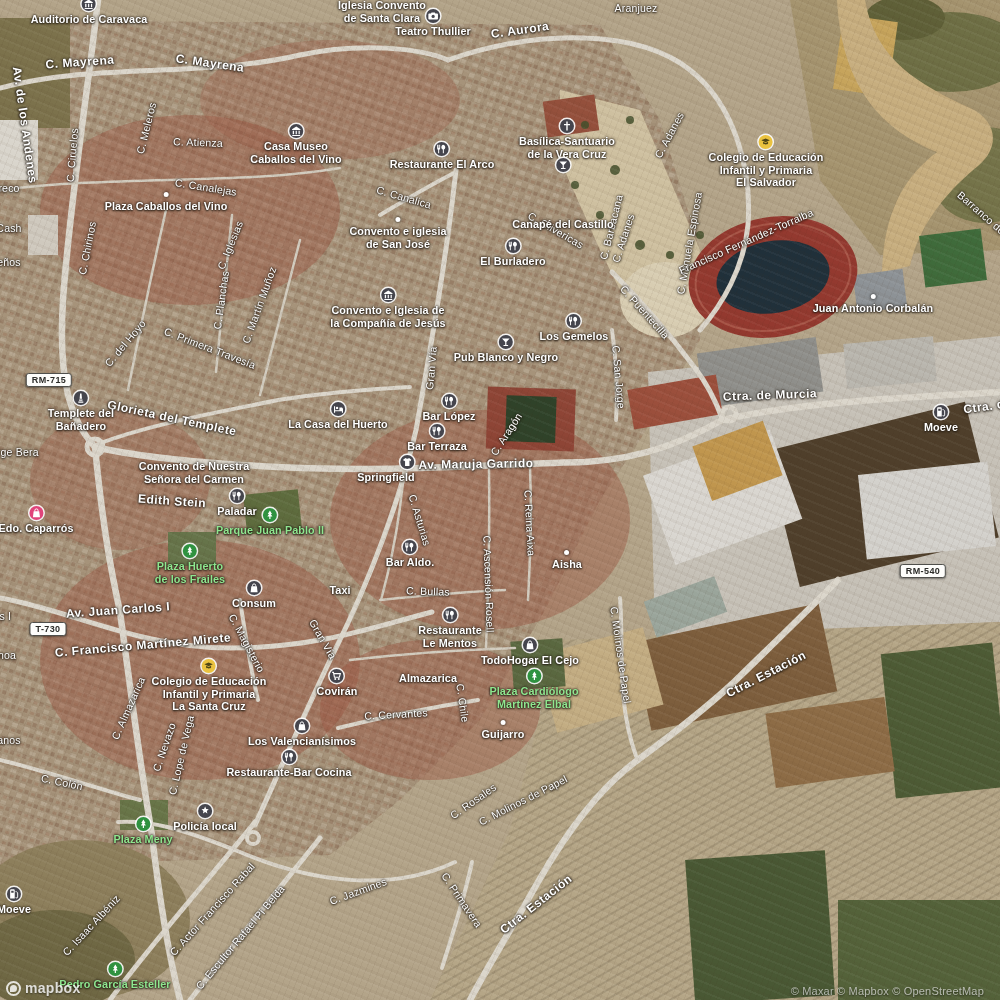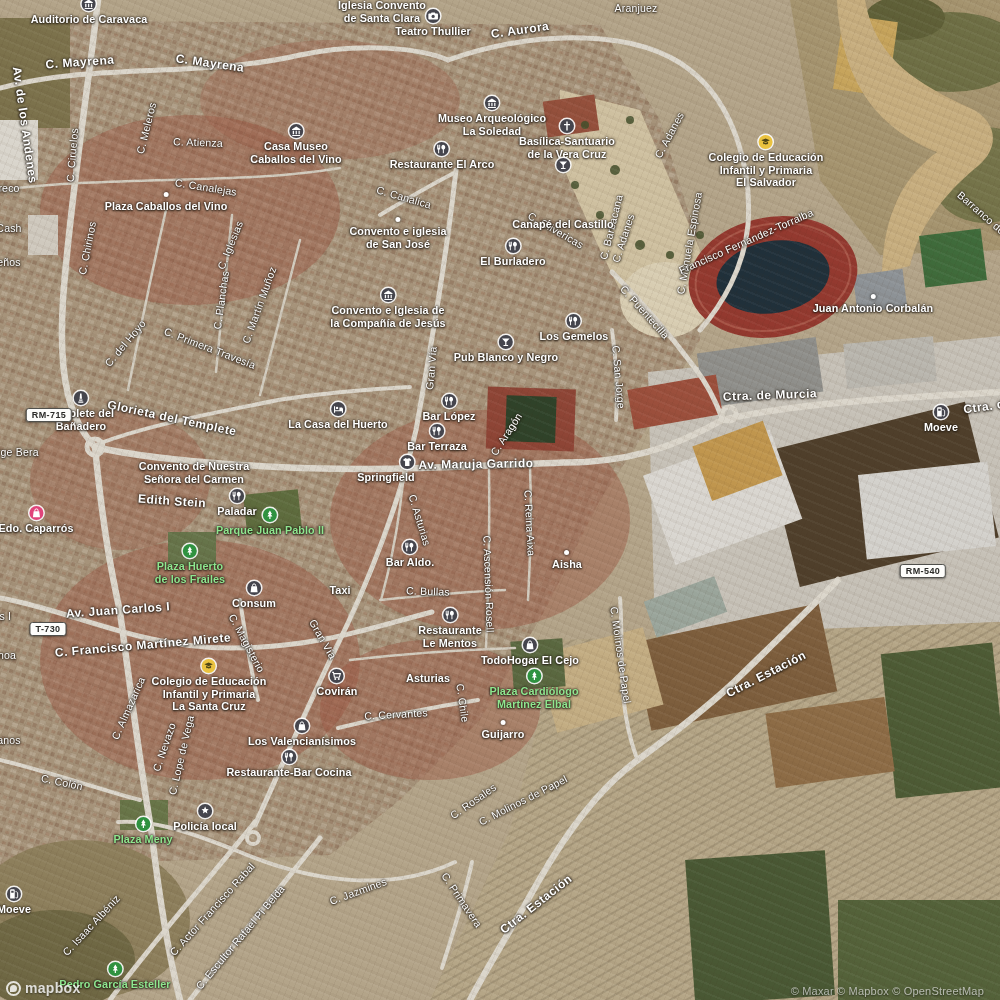--- a/index.html
+++ b/index.html
@@ -264,29 +264,20 @@
       </div>
       <div class="poi" style="left: 433px; top: 17px;">
         <div class="picon attraction-icon">
           <svg viewBox="0 0 14 14">
             <path fill="#fff" d="M5.4 3.4h3.2l.6 1H11c.4 0 .8.3.8.8v4.6c0 .4-.4.8-.8.8H3c-.4 0-.8-.4-.8-.8V5.2c0-.5.4-.8.8-.8h1.8z"></path>
             <circle cx="7" cy="7.4" r="1.6" fill="#45454d"></circle>
           </svg>
         </div>
         <div class="ptxt">Teatro Thullier</div>
       </div>
-      <div class="poi" style="left: 492px; top: 104px;">
-        <div class="picon museum-icon">
-          <svg viewBox="0 0 14 14">
-            <path fill="#fff" d="M7 2.6 2.8 5.2v.9h8.4v-.9zM3.5 6.8h1.3v3.4H3.5zm2.9 0h1.2v3.4H6.4zm2.9 0h1.2v3.4H9.3zM3 10.9h8v1.2H3z"></path>
-          </svg>
-        </div>
-        <div class="ptxt">Museo Arqueológico
-La Soledad</div>
-      </div>
       <div class="poi" style="left: 567px; top: 127px;">
         <div class="picon religious-icon">
           <svg viewBox="0 0 14 14">
             <path fill="#fff" d="M6.3 2.6h1.4v2.3H10v1.4H7.7v5.1H6.3V6.3H4V4.9h2.3z"></path>
           </svg>
         </div>
         <div class="ptxt">Basílica-Santuario
 de la Vera Cruz</div>
       </div>
       <div class="poi" style="left: 563px; top: 166px; gap: 44px;">
@@ -490,21 +481,21 @@
         <div class="picon grocery-icon">
           <svg viewBox="0 0 14 14">
             <path fill="none" stroke="#fff" stroke-width="1.1" d="M2.6 3.4h1.3l1 4.8h4.9l1-3.6H4.5"></path>
             <circle cx="5.7" cy="10" r="1" fill="#fff"></circle>
             <circle cx="9.2" cy="10" r="1" fill="#fff"></circle>
           </svg>
         </div>
         <div class="ptxt">Covirán</div>
       </div>
       <div class="poi noicon" style="left: 428px; top: 677px;">
-        <div class="ptxt">Asturias</div>
+        <div class="ptxt">Almazarica</div>
       </div>
       <div class="poi" style="left: 503px; top: 728px;">
         <div class="dot"></div>
         <div class="ptxt">Guijarro</div>
       </div>
       <div class="poi" style="left: 302px; top: 727px;">
         <div class="picon shopping-icon">
           <svg viewBox="0 0 14 14">
             <path fill="none" stroke="#fff" stroke-width="1" d="M5.4 5.4V4.5a1.6 1.6 0 0 1 3.2 0v.9"></path>
             <path fill="#fff" d="M4.2 5.2h5.6l.7 6H3.5z"></path>
@@ -579,21 +570,21 @@
           </svg>
         </div>
         <div class="ptxt">Colegio de Educación
 Infantil y Primaria
 El Salvador</div>
       </div>
       <div class="poi" style="left: 873px; top: 302px;">
         <div class="dot"></div>
         <div class="ptxt">Juan Antonio Corbalán</div>
       </div>
-      <div class="shield" style="left: 49px; top: 380px; margin-top: 35px;">RM-715</div>
+      <div class="shield" style="left: 49px; top: 380px;">RM-715</div>
       <div class="shield" style="left: 48px; top: 629px;">T-730</div>
       <div class="shield" style="left: 923px; top: 571px;">RM-540</div>
     </div>
 
   <div class="mapbox-logo">
     <span class="mapbox-mark"></span>
     <span>mapbox</span>
   </div>
   <div class="attribution">© Maxar © Mapbox © OpenStreetMap</div>
 </div>

